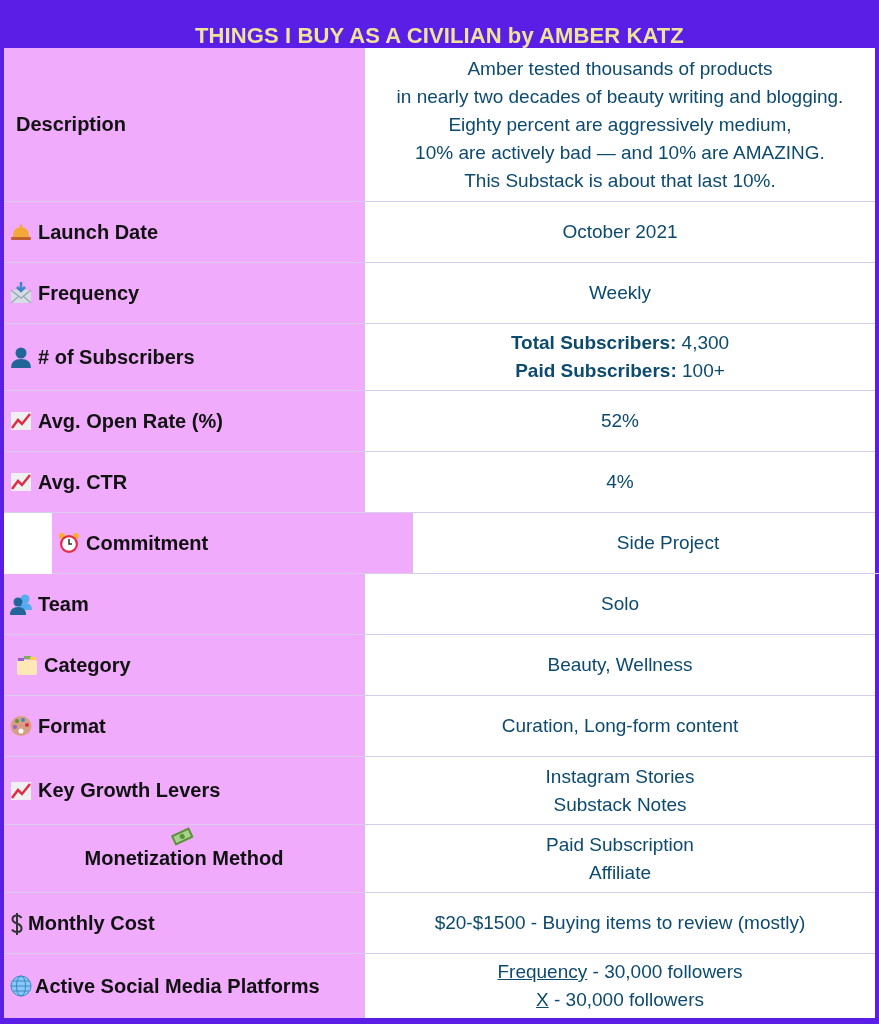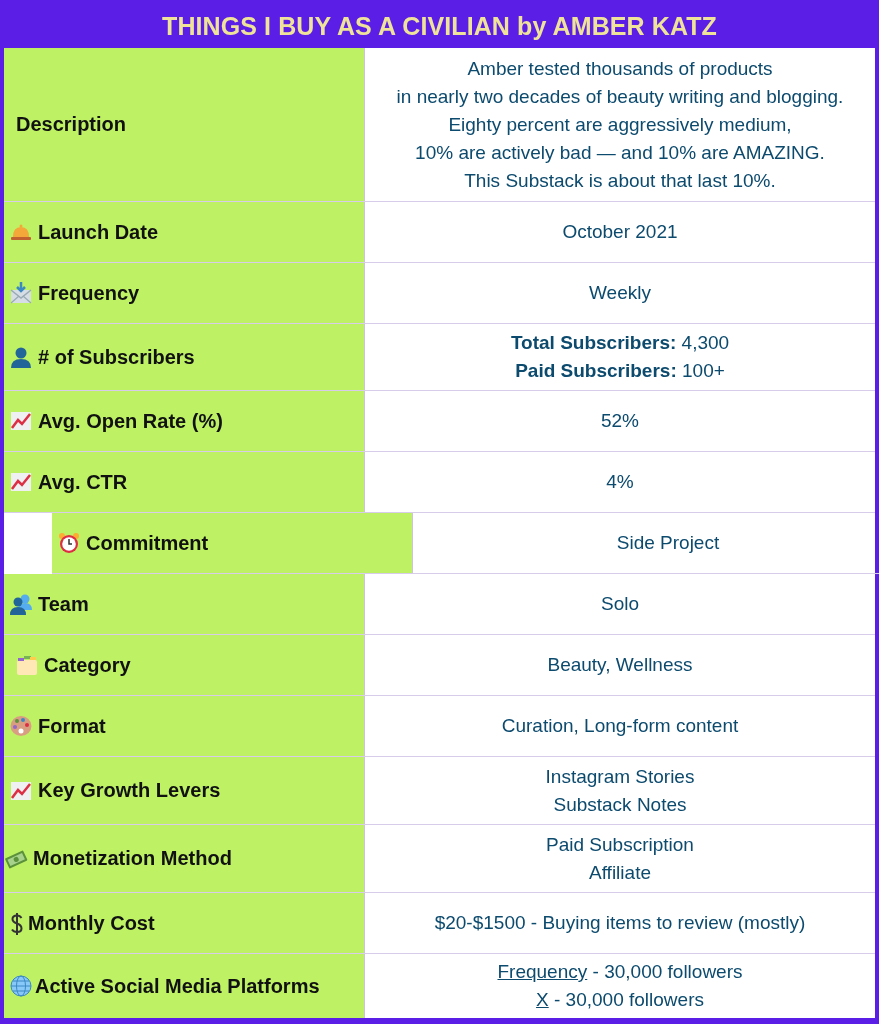--- a/index.html
+++ b/index.html
@@ -6,35 +6,35 @@
   body {
     width: 879px; height: 1024px; overflow: hidden;
     background: #5b1ee6;
     font-family: "Liberation Sans", sans-serif;
   }
   .frame {
     position: absolute; left: 0; top: 0; width: 879px; height: 1024px;
     background: #5b1ee6;
   }
   .title {
-    position: absolute; left: 0; top: 2px; width: 879px; height: 48px;
+    position: absolute; left: 0; top: 12px; width: 879px; height: 48px;
     display: flex; align-items: center; justify-content: center;
-    color: #efe39a; font-weight: bold; font-size: 25px; letter-spacing: 0.1px;
+    color: #efe39a; font-weight: bold; font-size: 22px; letter-spacing: 0.1px;
   }
   .table {
     position: absolute; left: 4px; top: 48px; width: 871px; height: 970px;
     background: #ffffff;
   }
   .row {
     position: absolute; left: 0; width: 871px; display: flex;
     border-bottom: 1px solid #d7cdea;
     box-sizing: border-box;
   }
   .label {
-    width: 361px; background: #bef264; border-right: 1px solid #cdbfe6;
+    width: 361px; background: #f0abfc; border-right: 1px solid #cdbfe6;
     display: flex; align-items: center; box-sizing: border-box;
     padding-left: 5px;
     font-weight: bold; font-size: 20px; color: #111;
   }
   .value {
     flex: 1; display: flex; flex-direction: column; align-items: center; justify-content: center;
     font-size: 19px; color: #0c4a6e; text-align: center; line-height: 28px;
   }
   .icon {
     display: inline-block; width: 24px; height: 22px; margin-right: 5px; flex: 0 0 auto;
@@ -209,21 +209,21 @@
         </span>
         <span>Key Growth Levers</span>
       </div>
       <div class="value">
         <div>Instagram Stories</div>
         <div>Substack Notes</div>
       </div>
     </div>
 
     <div class="row" style="top:777px;height:68px;">
-      <div class="label" style="padding-left:0;">
+      <div class="label" style="padding-left:0;flex-direction:column;">
         <span class="icon">
           <svg viewBox="0 0 24 22">
               <g transform="rotate(-25 12 11)">
                 <rect x="2" y="6" width="20" height="11" rx="1" fill="#5c913b"></rect>
                 <rect x="4" y="8" width="16" height="7" fill="#a7d28b"></rect>
                 <circle cx="12" cy="11.5" r="2.5" fill="#5c913b"></circle>
               </g>
             </svg>
         </span>
         <span>Monetization Method</span>

